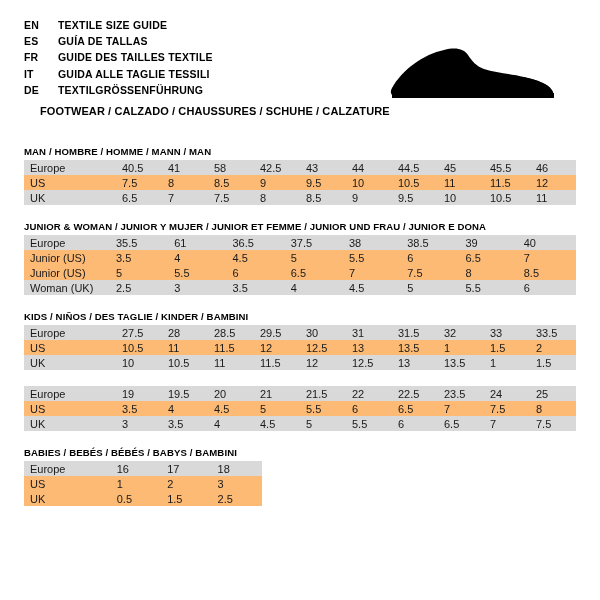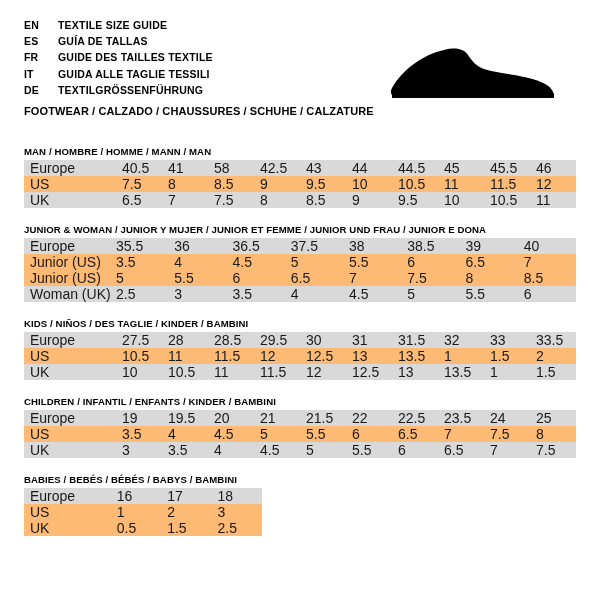--- a/index.html
+++ b/index.html
@@ -51,37 +51,38 @@
     right: 4px;
     top: 12px;
     width: 200px;
     height: 80px;
   }
   .section-title {
     font-size: 11px;
     font-weight: bold;
     letter-spacing: .1px;
     margin-top: 6px;
+    margin-left: 16px;
   }
 
   
   .group {
     margin-top: 16px;
   }
   .group-title {
     font-size: 9.6px;
     font-weight: bold;
     letter-spacing: .1px;
     padding-bottom: 3px;
   }
   table.size {
     border-collapse: collapse;
     width: 552px;
     table-layout: fixed;
-    font-size: 14px;
+    font-size: 11px;
   }
   table.size td {
     height: 15px;
     padding: 0 0 0 6px;
     vertical-align: middle;
     white-space: nowrap;
     color: #1a1a1a;
   }
   table.size td.lbl {
     width: 86px;
@@ -198,21 +199,21 @@
           <col>
           <col>
           <col>
           <col>
           <col>
       </colgroup>
       <tbody>
         <tr class="shaded">
           <td class="lbl">Europe</td>
           <td>35.5</td>
-          <td>36</td>
+          <td>61</td>
           <td>36.5</td>
           <td>37.5</td>
           <td>38</td>
           <td>38.5</td>
           <td>39</td>
           <td>40</td>
         </tr>
         <tr class="plain">
           <td class="lbl">Junior (US)</td>
           <td>3.5</td>
@@ -291,21 +292,20 @@
           <td>13</td>
           <td>13.5</td>
           <td>1</td>
           <td>1.5</td>
         </tr>
       </tbody>
     </table>
   </div>
 
   <div class="group">
-    <div class="group-title">CHILDREN / INFANTIL / ENFANTS / KINDER / BAMBINI</div>
     <table class="size">
       <tbody>
         <tr class="shaded">
           <td class="lbl">Europe</td>
           <td>19</td>
           <td>19.5</td>
           <td>20</td>
           <td>21</td>
           <td>21.5</td>
           <td>22</td>

